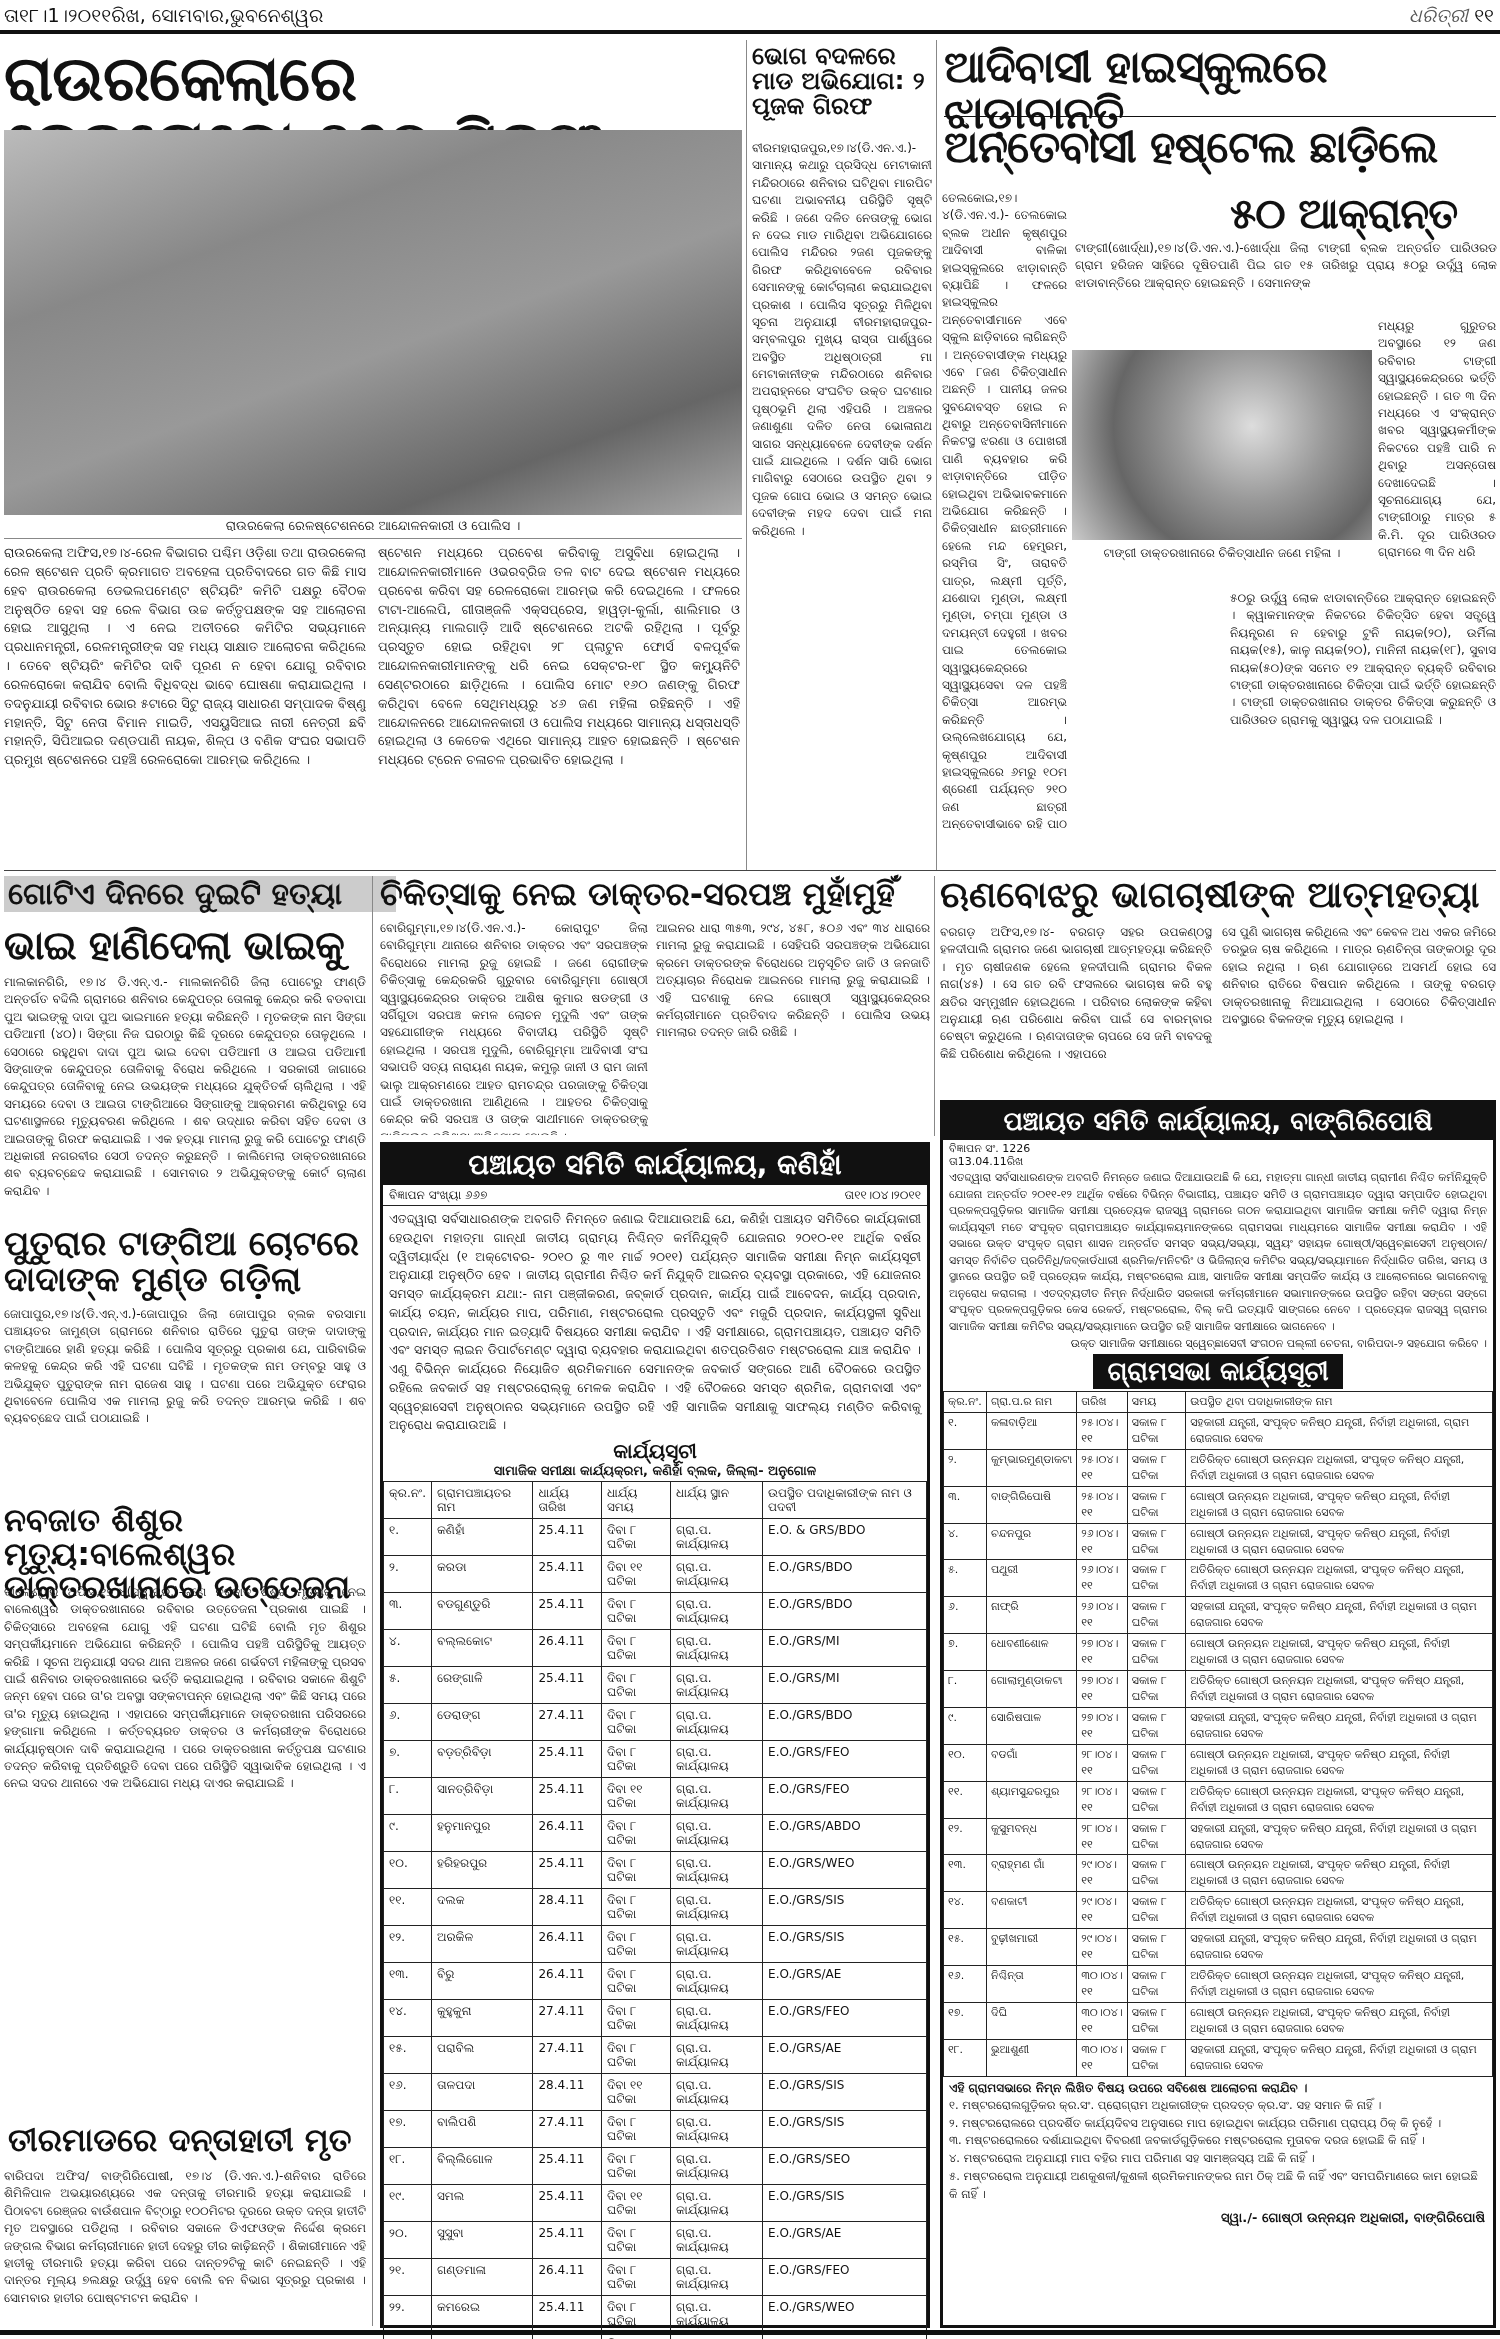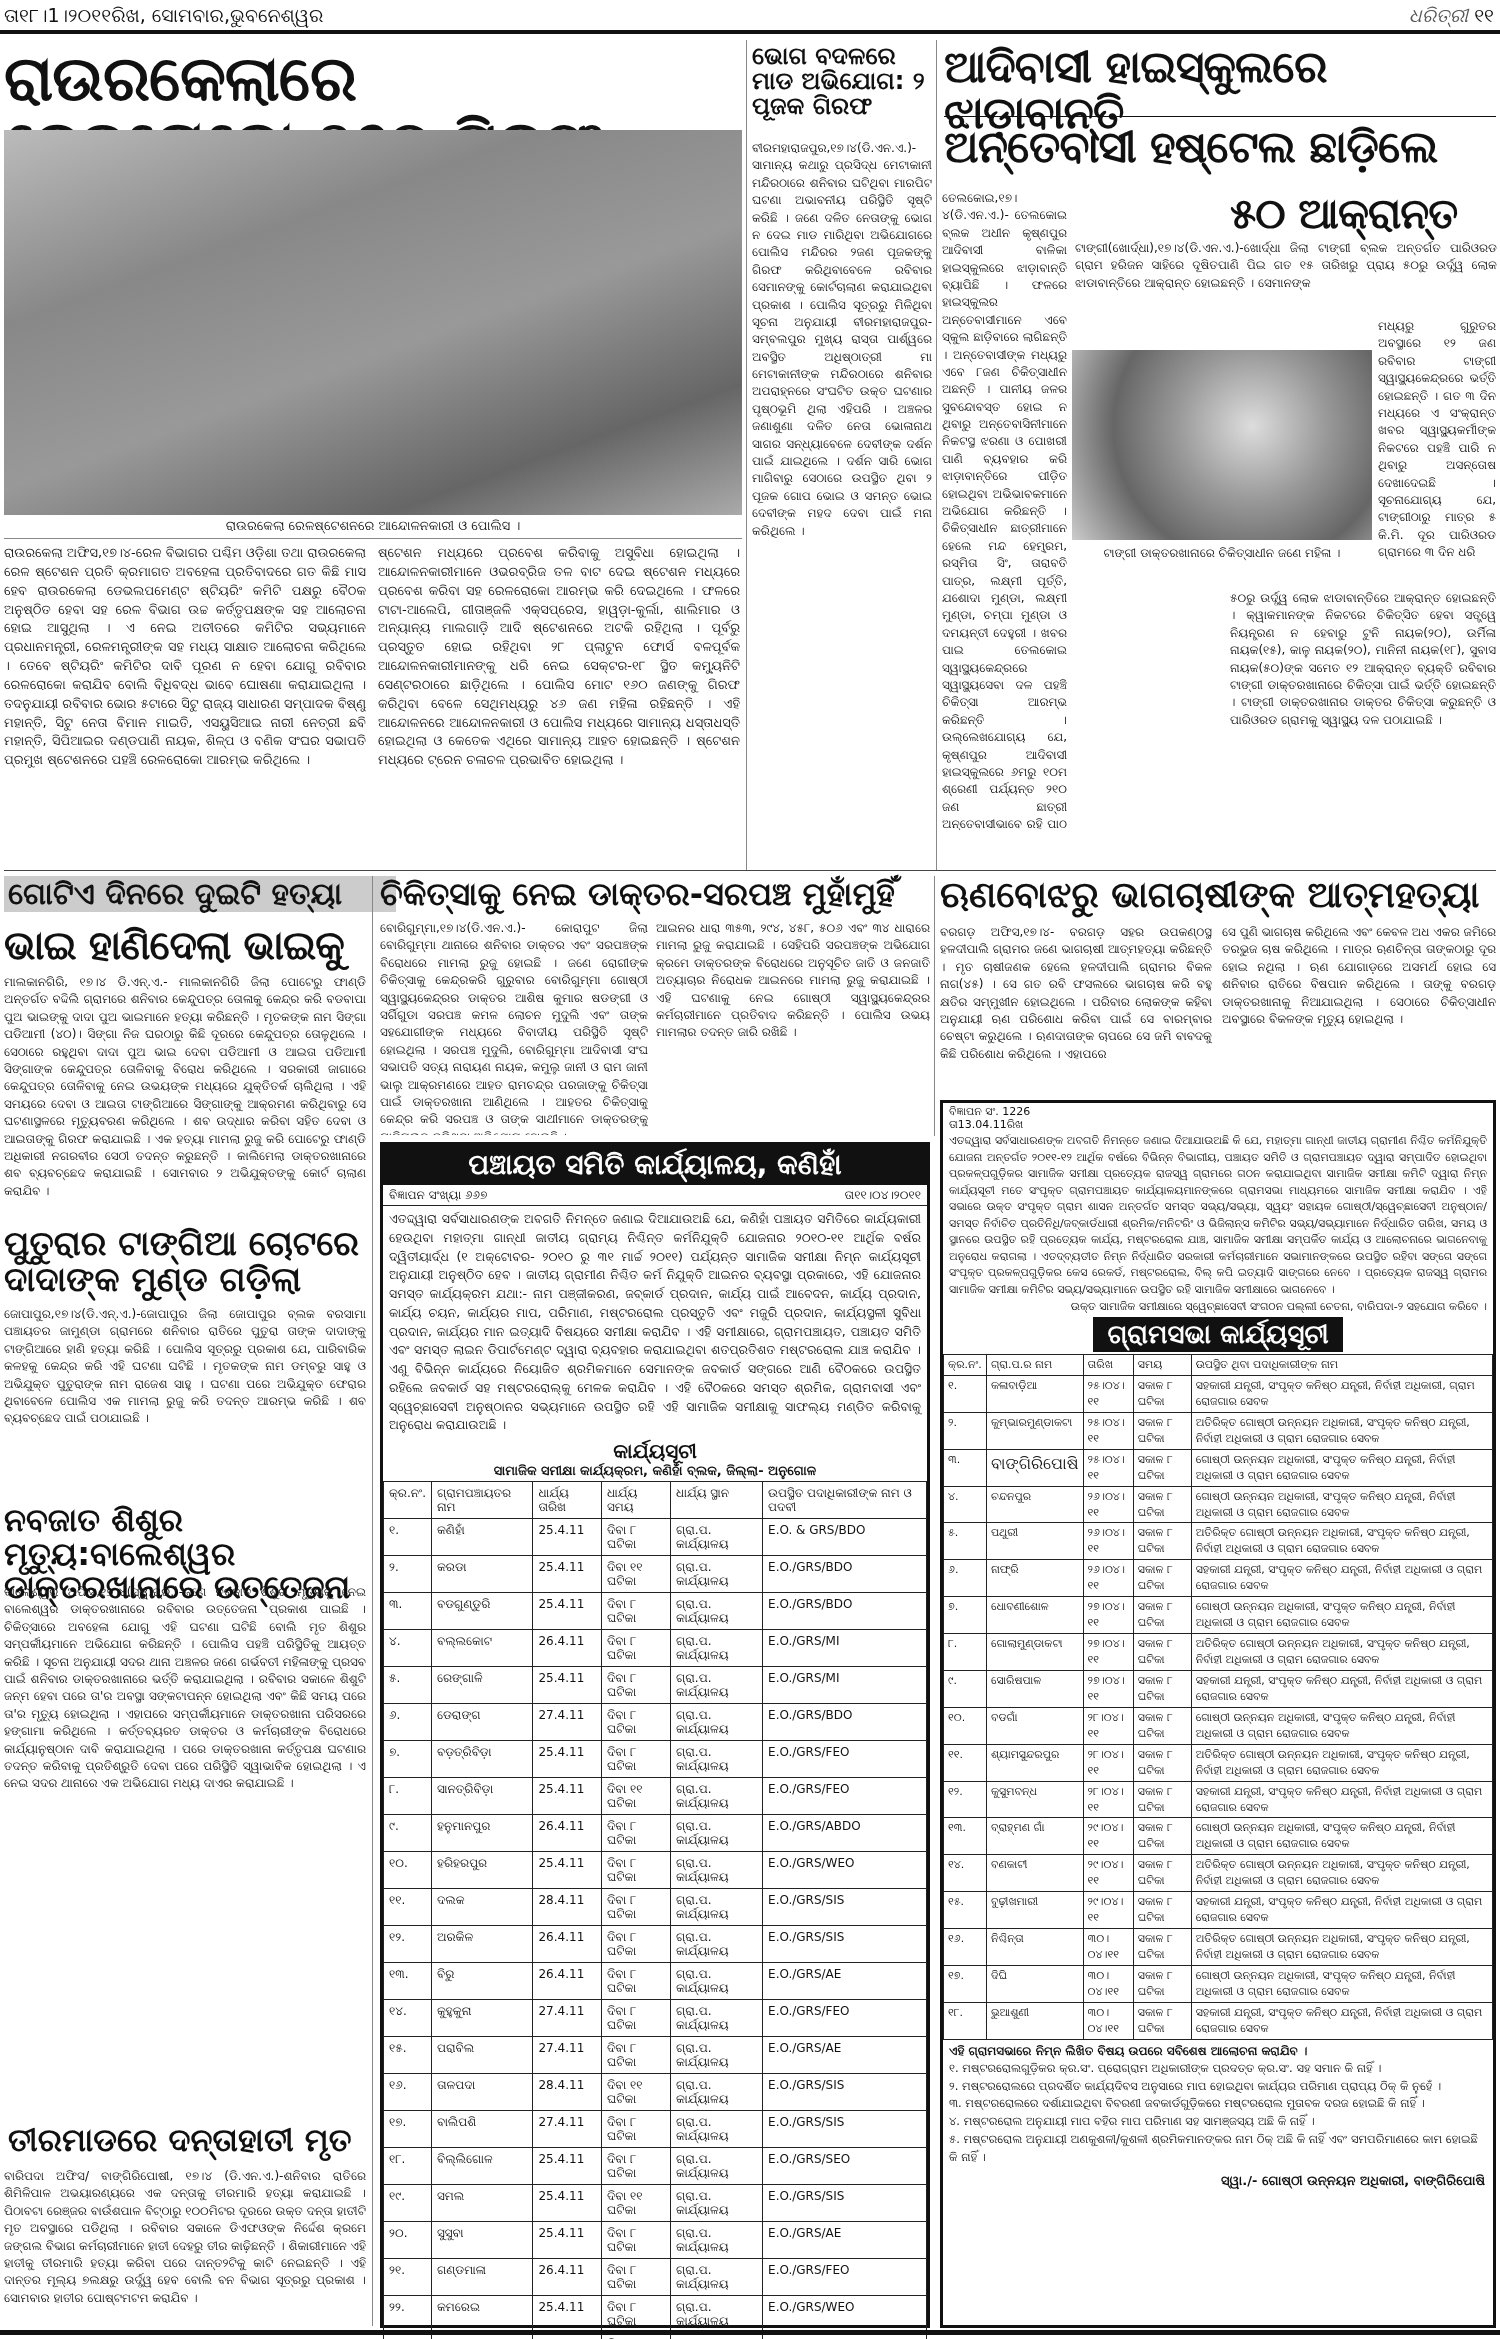--- a/index.html
+++ b/index.html
@@ -289,20 +289,21 @@
           <td style="font-size: 12px; padding: 4px 5px;">ଦିବା ୮ ଘଟିକା</td>
           <td style="font-size: 12px; padding: 4px 5px;">ଗ୍ରା.ପ. କାର୍ଯ୍ୟାଳୟ</td>
           <td style="font-size: 12px; padding: 4px 5px;">E.O./GRS/MI</td>
         </tr>
       </tbody>
   </table>
 
 </div>
 
 <div class="abs ad-box" style="left:940px;top:1100px;width:556px;height:1228px;">
+  <div class="ad-title" style="font-size:26px;padding:3px 0;">ପଞ୍ଚାୟତ ସମିତି କାର୍ଯ୍ୟାଳୟ, ବାଙ୍ଗିରିପୋଷି</div>
   <div style="display:flex;justify-content:space-between;padding:2px 6px;font-size:11px;flex-direction:column;">
     <span>ବିଜ୍ଞାପନ ସଂ. 1226</span>
     <span>ତା13.04.11ରିଖ</span>
   </div>
   <div class="body-text" style="padding:0 6px;font-size:11px;line-height:1.5;">ଏତଦ୍ଦ୍ୱାରା ସର୍ବସାଧାରଣଙ୍କ ଅବଗତି ନିମନ୍ତେ ଜଣାଇ ଦିଆଯାଉଅଛି କି ଯେ, ମହାତ୍ମା ଗାନ୍ଧୀ ଜାତୀୟ ଗ୍ରାମୀଣ ନିଶ୍ଚିତ କର୍ମନିଯୁକ୍ତି ଯୋଜନା ଅନ୍ତର୍ଗତ ୨୦୧୧-୧୨ ଆର୍ଥିକ ବର୍ଷରେ ବିଭିନ୍ନ ବିଭାଗୀୟ, ପଞ୍ଚାୟତ ସମିତି ଓ ଗ୍ରାମପଞ୍ଚାୟତ ଦ୍ୱାରା ସମ୍ପାଦିତ ହୋଇଥିବା ପ୍ରକଳ୍ପଗୁଡ଼ିକର ସାମାଜିକ ସମୀକ୍ଷା ପ୍ରତ୍ୟେକ ରାଜସ୍ୱ ଗ୍ରାମରେ ଗଠନ କରାଯାଇଥିବା ସାମାଜିକ ସମୀକ୍ଷା କମିଟି ଦ୍ୱାରା ନିମ୍ନ କାର୍ଯ୍ୟସୂଚୀ ମତେ ସଂପୃକ୍ତ ଗ୍ରାମପଞ୍ଚାୟତ କାର୍ଯ୍ୟାଳୟମାନଙ୍କରେ ଗ୍ରାମସଭା ମାଧ୍ୟମରେ ସାମାଜିକ ସମୀକ୍ଷା କରାଯିବ । ଏହି ସଭାରେ ଉକ୍ତ ସଂପୃକ୍ତ ଗ୍ରାମ ଶାସନ ଅନ୍ତର୍ଗତ ସମସ୍ତ ସଭ୍ୟ/ସଭ୍ୟା, ସ୍ୱୟଂ ସହାୟକ ଗୋଷ୍ଠୀ/ସ୍ୱେଚ୍ଛାସେବୀ ଅନୁଷ୍ଠାନ/ସମସ୍ତ ନିର୍ବାଚିତ ପ୍ରତିନିଧି/ଜବ୍‌କାର୍ଡଧାରୀ ଶ୍ରମିକ/ମନିଟରିଂ ଓ ଭିଜିଲାନ୍ସ କମିଟିର ସଭ୍ୟ/ସଭ୍ୟାମାନେ ନିର୍ଦ୍ଧାରିତ ତାରିଖ, ସମୟ ଓ ସ୍ଥାନରେ ଉପସ୍ଥିତ ରହି ପ୍ରତ୍ୟେକ କାର୍ଯ୍ୟ, ମଷ୍ଟରରୋଲ ଯାଞ୍ଚ, ସାମାଜିକ ସମୀକ୍ଷା ସମ୍ପର୍କିତ କାର୍ଯ୍ୟ ଓ ଆଲୋଚନାରେ ଭାଗନେବାକୁ ଅନୁରୋଧ କରାଗଲା । ଏତଦ୍‌ବ୍ୟତୀତ ନିମ୍ନ ନିର୍ଦ୍ଧାରିତ ସରକାରୀ କର୍ମଚାରୀମାନେ ସଭାମାନଙ୍କରେ ଉପସ୍ଥିତ ରହିବା ସଙ୍ଗେ ସଙ୍ଗେ ସଂପୃକ୍ତ ପ୍ରକଳ୍ପଗୁଡ଼ିକର କେସ ରେକର୍ଡ, ମଷ୍ଟରରୋଲ, ବିଲ୍ କପି ଇତ୍ୟାଦି ସାଙ୍ଗରେ ନେବେ । ପ୍ରତ୍ୟେକ ରାଜସ୍ୱ ଗ୍ରାମର ସାମାଜିକ ସମୀକ୍ଷା କମିଟିର ସଭ୍ୟ/ସଭ୍ୟାମାନେ ଉପସ୍ଥିତ ରହି ସାମାଜିକ ସମୀକ୍ଷାରେ ଭାଗନେବେ ।</div>
   <div style="text-align:right;padding:2px 6px;font-size:11px;">ଉକ୍ତ ସାମାଜିକ ସମୀକ୍ଷାରେ ସ୍ୱେଚ୍ଛାସେବୀ ସଂଗଠନ ପଲ୍ଲୀ ଚେତନା, ବାରିପଦା-୨ ସହଯୋଗ କରିବେ ।</div>
   <div style="text-align:center;padding:2px 0;">
     <span class="gs-title">ଗ୍ରାମସଭା କାର୍ଯ୍ୟସୂଚୀ</span>
   </div>
   <table>
@@ -325,21 +326,21 @@
         </tr>
         <tr>
           <td style="font-size: 11px; padding: 2px 4px; line-height: 1.45;">୨.</td>
           <td style="font-size: 11px; padding: 2px 4px; line-height: 1.45; font-family: Liberation Serif, serif;">କୁମ୍ଭାରମୁଣ୍ଡାକଟା</td>
           <td style="font-size: 11px; padding: 2px 4px; line-height: 1.45;">୨୫।୦୪।୧୧</td>
           <td style="font-size: 11px; padding: 2px 4px; line-height: 1.45;">ସକାଳ ୮ ଘଟିକା</td>
           <td style="font-size: 11px; padding: 2px 4px; line-height: 1.45;">ଅତିରିକ୍ତ ଗୋଷ୍ଠୀ ଉନ୍ନୟନ ଅଧିକାରୀ, ସଂପୃକ୍ତ କନିଷ୍ଠ ଯନ୍ତ୍ରୀ, ନିର୍ବାହୀ ଅଧିକାରୀ ଓ ଗ୍ରାମ ରୋଜଗାର ସେବକ</td>
         </tr>
         <tr>
           <td style="font-size: 11px; padding: 2px 4px; line-height: 1.45;">୩.</td>
-          <td style="font-size: 16px; padding: 2px 4px; line-height: 1.45; text-align: center;">ବାଙ୍ଗିରିପୋଷି</td>
+          <td style="font-size: 11px; padding: 2px 4px; line-height: 1.45;">ବାଙ୍ଗିରିପୋଷି</td>
           <td style="font-size: 11px; padding: 2px 4px; line-height: 1.45;">୨୫।୦୪।୧୧</td>
           <td style="font-size: 11px; padding: 2px 4px; line-height: 1.45;">ସକାଳ ୮ ଘଟିକା</td>
           <td style="font-size: 11px; padding: 2px 4px; line-height: 1.45;">ଗୋଷ୍ଠୀ ଉନ୍ନୟନ ଅଧିକାରୀ, ସଂପୃକ୍ତ କନିଷ୍ଠ ଯନ୍ତ୍ରୀ, ନିର୍ବାହୀ ଅଧିକାରୀ ଓ ଗ୍ରାମ ରୋଜଗାର ସେବକ</td>
         </tr>
         <tr>
           <td style="font-size: 11px; padding: 2px 4px; line-height: 1.45;">୪.</td>
           <td style="font-size: 11px; padding: 2px 4px; line-height: 1.45;">ଚନ୍ଦନପୁର</td>
           <td style="font-size: 11px; padding: 2px 4px; line-height: 1.45;">୨୬।୦୪।୧୧</td>
           <td style="font-size: 11px; padding: 2px 4px; line-height: 1.45;">ସକାଳ ୮ ଘଟିକା</td>
           <td style="font-size: 11px; padding: 2px 4px; line-height: 1.45;">ଗୋଷ୍ଠୀ ଉନ୍ନୟନ ଅଧିକାରୀ, ସଂପୃକ୍ତ କନିଷ୍ଠ ଯନ୍ତ୍ରୀ, ନିର୍ବାହୀ ଅଧିକାରୀ ଓ ଗ୍ରାମ ରୋଜଗାର ସେବକ</td>

